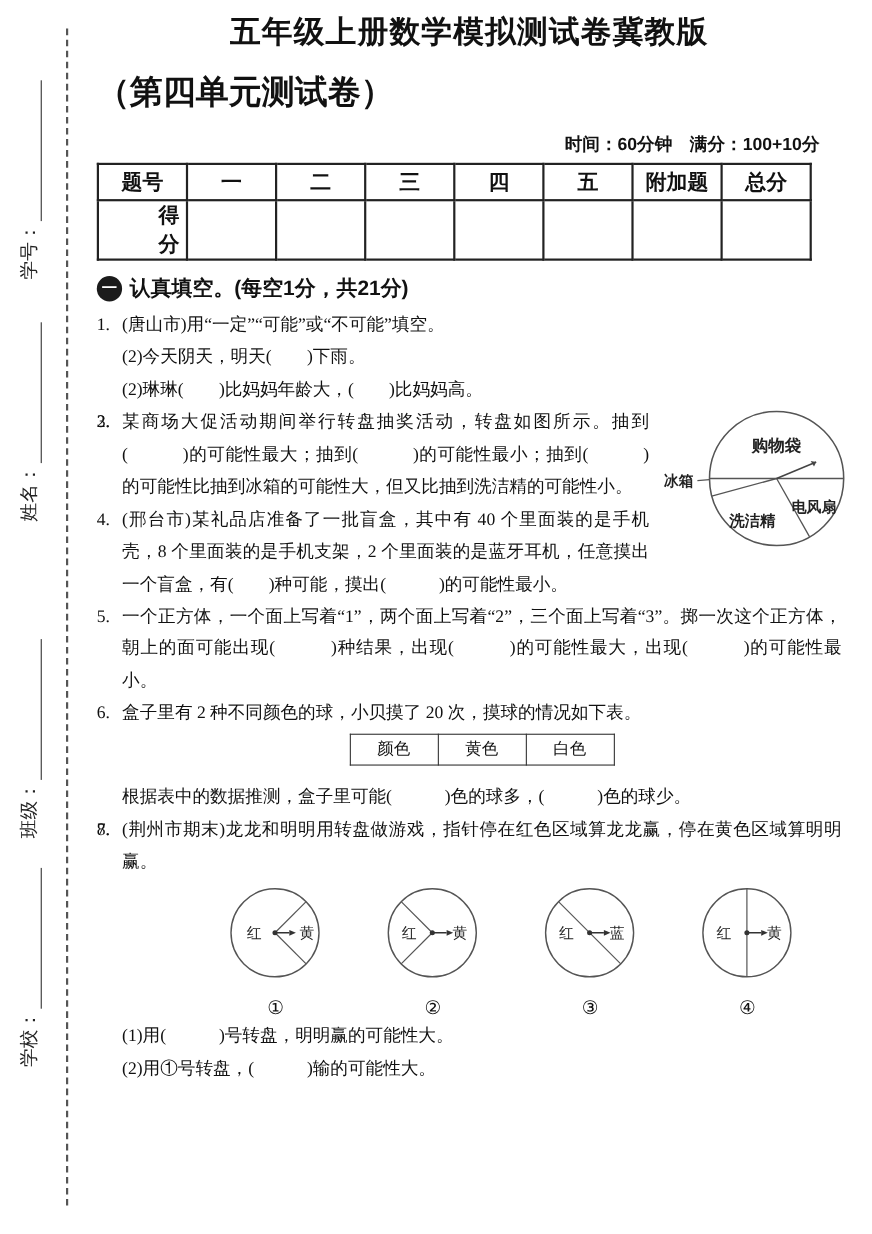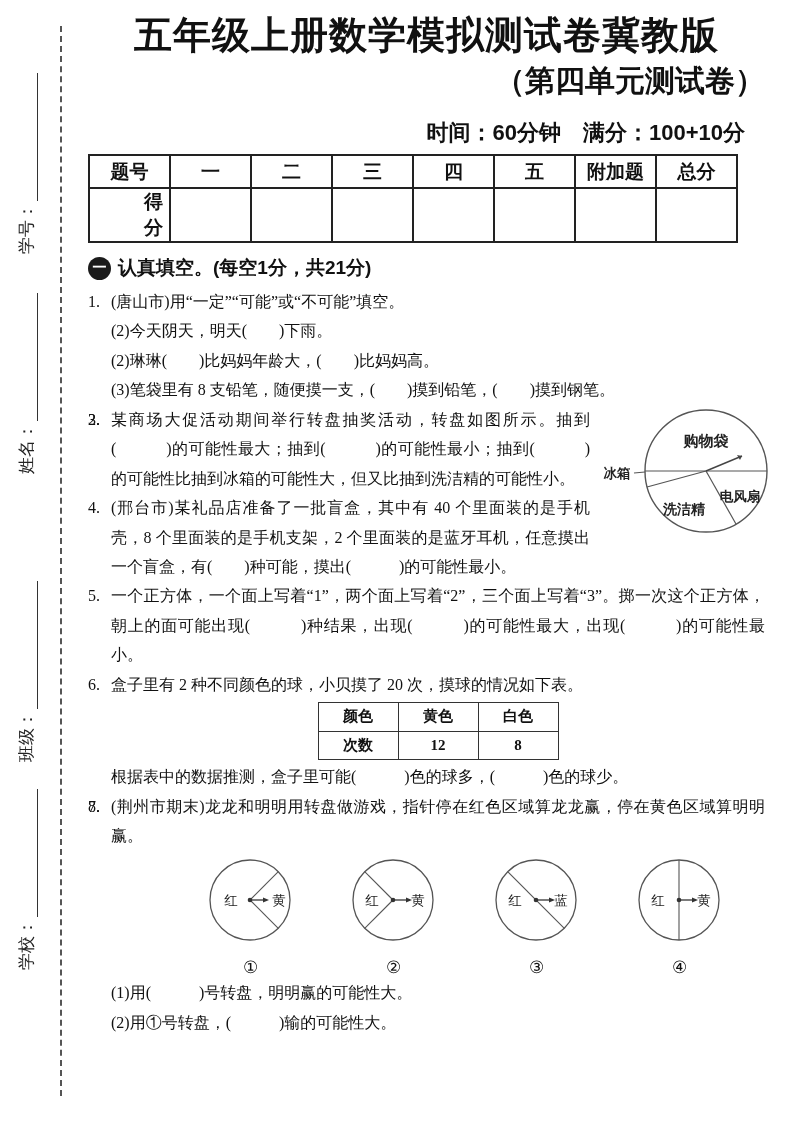--- a/index.html
+++ b/index.html
@@ -9,45 +9,45 @@
   
   .side-field { position:absolute; left:16px; width:200px; height:22px;
     transform:rotate(-90deg); transform-origin:top left;
     font-family:"Liberation Sans", sans-serif; font-size:17px; color:#222;
     white-space:nowrap; display:flex; align-items:flex-end; }
   .side-line { display:inline-block; width:128px; border-bottom:1.6px solid #333; height:16px; margin-left:2px; }
   .fold-line { position:absolute; left:60px; top:26px; height:1070px; border-left:2px dashed #555; }
 
   
   main { position:absolute; left:88px; top:10px; width:677px; }
-  .title { font-family:"Liberation Sans", sans-serif; font-weight:bold; font-size:38px;
+  .title { font-family:"Liberation Sans", sans-serif; font-weight:bold; font-size:28px;
     text-align:center; letter-spacing:1px; }
   .subtitle { font-family:"Liberation Sans", sans-serif; font-weight:bold; font-size:30px;
-    text-align:right; }
-  .meta { font-family:"Liberation Sans", sans-serif; font-weight:bold; font-size:22px;
+    text-align:left; margin-top:16px; }
+  .meta { font-family:"Liberation Sans", sans-serif; font-weight:bold; font-size:16px;
     text-align:right; margin:16px 20px 6px 0; }
 
   table.score-table { width:650px; border-collapse:collapse; table-layout:fixed;
     font-family:Liberation Sans, sans-serif;border-radius:32px; }
   table.score-table th, table.score-table td { border:2px solid #222; text-align:center; }
   table.score-table th { font-size:19px; font-weight:bold; height:33px; }
   table.score-table td { font-size:19px; font-weight:bold; height:36px;padding-left:48px; }
 
   .section-head { margin:12px 0 6px 0; font-family:"Liberation Sans", sans-serif;
     font-weight:bold; font-size:19px; display:flex; align-items:center; }
   .badge { display:inline-flex; align-items:center; justify-content:center;
     width:23px; height:23px; border-radius:50%; background:#1b1b1b; color:#fff;
     font-size:14px; margin-right:7px; flex:0 0 auto; }
 
   .q { position:relative; padding-left:23px; font-size:16px; line-height:1.84;
     text-align:justify; }
   .qnum { position:absolute; left:0; top:0; }
   .qsub { }
 
-  .mini-table { border-collapse:collapse; margin:3px auto 2px auto;font-weight:bold; }
+  .mini-table { border-collapse:collapse; margin:3px auto 14px auto; }
   .mini-table td { border:1.6px solid #333; width:80px; height:25px;
     text-align:center; font-size:15px; }
 
   .pie-fig { float:right; width:195px; height:148px; margin:-4px -26px 2px 6px; }
 
   .spinner-row { display:flex; gap:28px; padding-left:82px; margin:4px 0 0 0; }
   .spinner { width:115px; text-align:center; }
   .spinner figcaption { font-size:17px; line-height:1.2; margin-top:2px; }
 
   svg text { font-family:"Liberation Serif", serif; fill:#222; }
@@ -109,21 +109,20 @@
     <span class="badge">一</span>
     <span>认真填空。</span>
     <span>(每空1分，共21分)</span>
   </div>
 
   <div class="q">
     <span class="qnum">1.</span>
     <span>(唐山市)用“一定”“可能”或“不可能”填空。</span>
     <div class="qsub">(2)今天阴天，明天(　　)下雨。</div>
     <div class="qsub">(2)琳琳(　　)比妈妈年龄大，(　　)比妈妈高。</div>
-    <div class="qsub">(3)笔袋里有 8 支铅笔，随便摸一支，(　　)摸到铅笔，(　　)摸到钢笔。</div>
   </div>
 
   <div class="q">
     <span class="qnum">2.</span>
   </div>
 
   <div class="q">
     <span class="pie-fig">
       <svg width="195" height="148" viewBox="0 0 195 148">
         <circle cx="110" cy="70" r="61" fill="none" stroke="#555" stroke-width="1.4"></circle>
@@ -156,25 +155,20 @@
   <div class="q">
     <span class="qnum">6.</span>
     <span>盒子里有 2 种不同颜色的球，小贝摸了 20 次，摸球的情况如下表。</span>
     <table class="mini-table">
       <tbody>
           <tr>
         <td>颜色</td>
         <td>黄色</td>
         <td>白色</td>
       </tr>
-      <tr>
-        <td>次数</td>
-        <td>12</td>
-        <td>8</td>
-      </tr>
     </tbody>
       </table>
     <div class="qsub">根据表中的数据推测，盒子里可能(　　　)色的球多，(　　　)色的球少。</div>
   </div>
 
   <div class="q">
     <span class="qnum">7.</span>
   </div>
 
   <div class="q">

